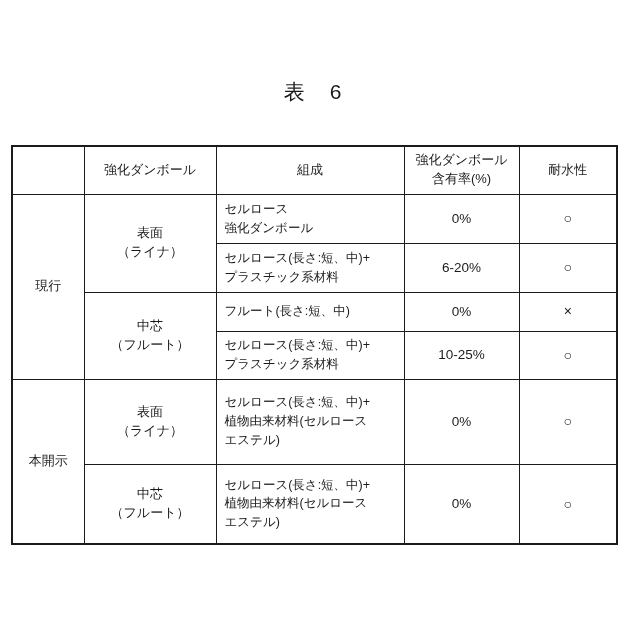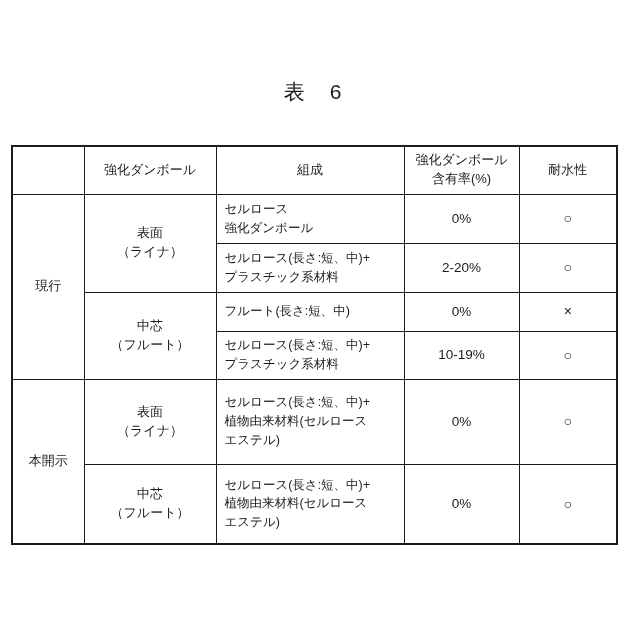--- a/index.html
+++ b/index.html
@@ -96,36 +96,36 @@
 （ライナ）</td>
         <td class="comp">セルロース
 強化ダンボール</td>
         <td class="num">0%</td>
         <td class="sym">○</td>
       </tr>
 
       <tr class="r2">
         <td class="comp">セルロース(長さ:短、中)+
 プラスチック系材料</td>
-        <td class="num">2-20%</td>
+        <td class="num">6-20%</td>
         <td class="sym">○</td>
       </tr>
 
       <tr class="r3">
         <td rowspan="2">中芯
 （フルート）</td>
         <td class="comp">フルート(長さ:短、中)</td>
         <td class="num">0%</td>
         <td class="sym">×</td>
       </tr>
 
       <tr class="r4">
         <td class="comp">セルロース(長さ:短、中)+
 プラスチック系材料</td>
-        <td class="num">10-19%</td>
+        <td class="num">10-25%</td>
         <td class="sym">○</td>
       </tr>
 
       <tr class="r5">
         <td rowspan="2">本開示</td>
         <td>表面
 （ライナ）</td>
         <td class="comp">セルロース(長さ:短、中)+
 植物由来材料(セルロース
 エステル)</td>

